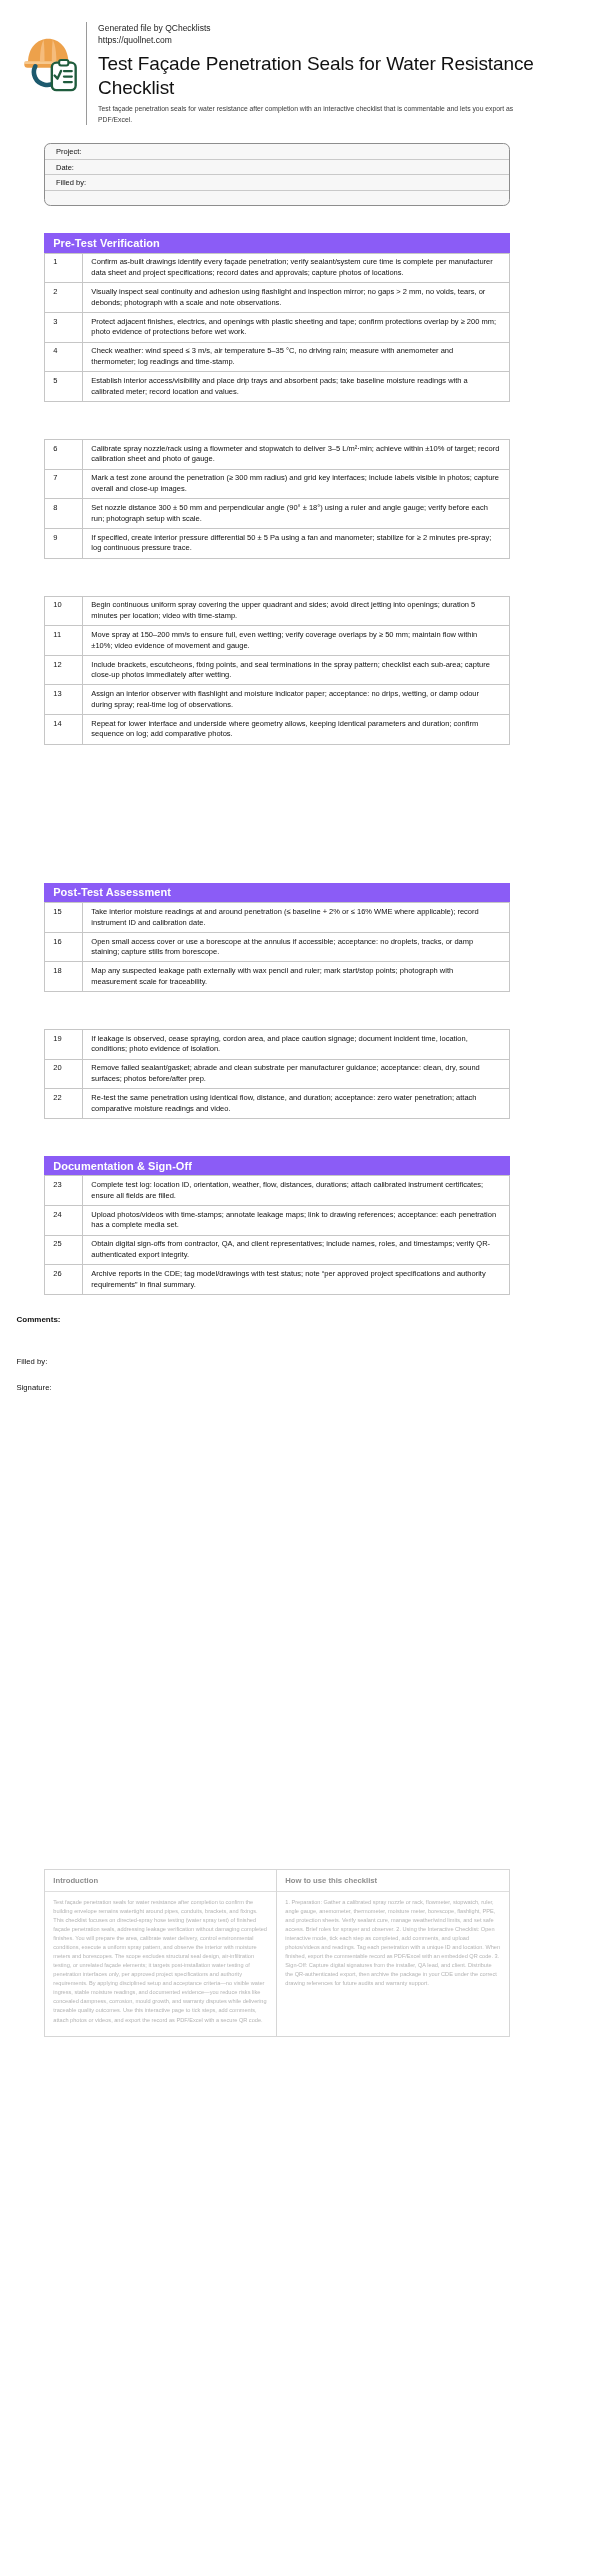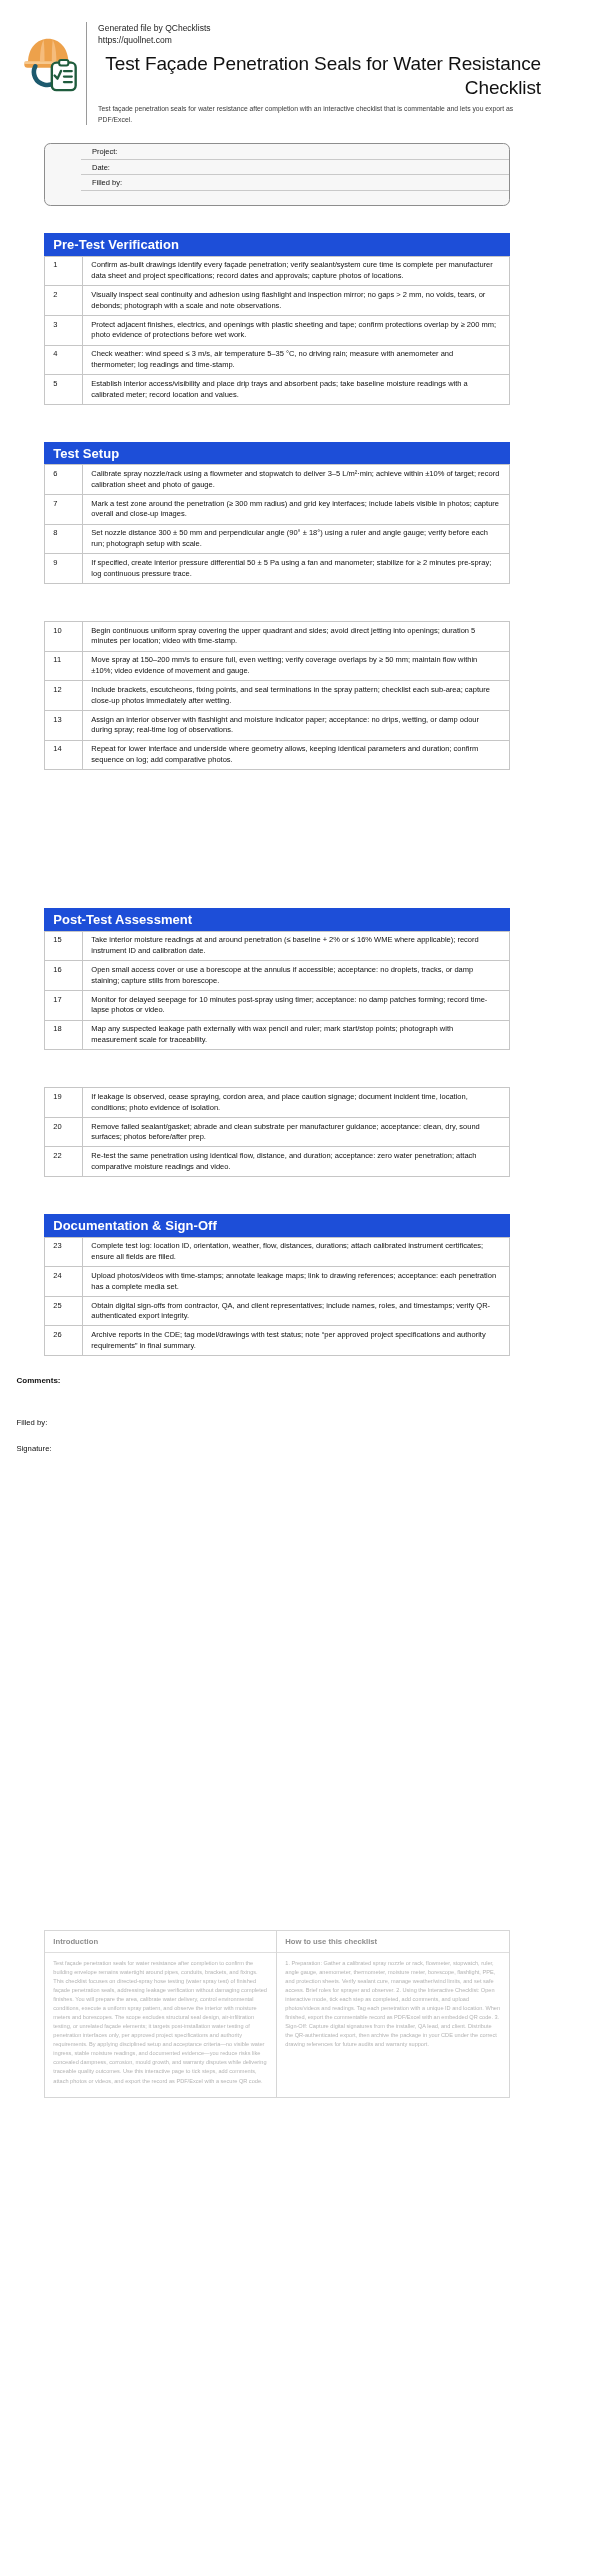--- a/index.html
+++ b/index.html
@@ -15,52 +15,51 @@
 
   
   .doc-header { display: flex; align-items: flex-start; padding: 20px 13px 3.7px 16.5px; }
   .logo-wrap { width: 68px; flex: 0 0 68px; padding-top: 5.5px; }
   .logo-svg { display:block; width: 66px; height: 66px; }
   .head-divider { width: 0.9px; background: #9a9a9a; align-self: stretch; margin: 1.8px 11px 0 1.8px; min-height: 99px; }
   .head-text { flex: 1 1 auto; padding-top: 1.8px; }
   .gen-line { font-size: 8.5px; color: #222; line-height: 1.42; }
   .doc-title {
     font-size: 19px; font-weight: 400; color: #111; line-height: 1.25;
-    margin: 6.4px 0 4.6px 0; letter-spacing: -0.1px; text-align: right;
+    margin: 6.4px 0 4.6px 0; letter-spacing: -0.1px;
   }
   .doc-sub { font-size: 6.8px; color: #3a3a3a; line-height: 1.5; max-width: 514px; }
 
   
   .meta-box {
     margin: 14.7px 44px 0 44px;
     border: 0.9px solid #8d8d8d;
     border-radius: 6.4px;
     background: #f7f7f7;
     overflow: hidden;
-    padding-left: 36px;
   }
   .meta-row {
     height: 15.6px; line-height: 15.6px;
     border-bottom: 0.9px solid #c9c9c9;
     padding-left: 11px;
     font-size: 7.5px; color: #111;
   }
   .meta-row.last { border-bottom: 0.9px solid #c9c9c9; }
   .meta-pad { height: 13.8px; }
 
   
   .section { margin: 0 44px; }
   .sec-gap-lg { height: 27.5px; }
   .sec-gap-xl { height: 37px; }
   .sec-gap-huge { height: 138px; }
 
   .sec-head {
-    background: #1d4ed8;
+    background: #8b5cf6;
     color: #ffffff;
-    font-size: 13px;
+    font-size: 11px;
     font-weight: bold;
     padding: 3.7px 0 3.7px 9.2px;
     letter-spacing: 0.05px;
   }
   table.items { width: 100%; border-collapse: collapse; table-layout: fixed; }
   table.items td { border: 0.9px solid #c6c6c6; vertical-align: top; background: #fff; }
   td.num {
     width: 38px; text-align: left; padding: 3.7px 0 3.7px 8.3px;
     font-size: 7.5px; color: #111;
   }
@@ -154,21 +153,20 @@
         <td class="num">5</td>
         <td class="txt">Establish interior access/visibility and place drip trays and absorbent pads; take baseline moisture readings with a calibrated meter; record location and values.</td>
           </tr>
     </tbody>
       </table>
   </div>
 
   <div class="sec-gap-xl"></div>
 
   <div class="section">
-    <div class="sec-head">Test Setup</div>
     <table class="items">
         <tbody>
       <tr>
         <td class="num">6</td>
         <td class="txt">Calibrate spray nozzle/rack using a flowmeter and stopwatch to deliver 3–5 L/m²·min; achieve within ±10% of target; record calibration sheet and photo of gauge.</td>
           </tr>
       <tr>
         <td class="num">7</td>
         <td class="txt">Mark a test zone around the penetration (≥ 300 mm radius) and grid key interfaces; include labels visible in photos; capture overall and close-up images.</td>
           </tr>
@@ -219,24 +217,20 @@
     <div class="sec-head">Post-Test Assessment</div>
     <table class="items">
         <tbody>
       <tr>
         <td class="num">15</td>
         <td class="txt">Take interior moisture readings at and around penetration (≤ baseline + 2% or ≤ 16% WME where applicable); record instrument ID and calibration date.</td>
           </tr>
       <tr>
         <td class="num">16</td>
         <td class="txt">Open small access cover or use a borescope at the annulus if accessible; acceptance: no droplets, tracks, or damp staining; capture stills from borescope.</td>
-          </tr>
-      <tr>
-        <td class="num">17</td>
-        <td class="txt">Monitor for delayed seepage for 10 minutes post-spray using timer; acceptance: no damp patches forming; record time-lapse photos or video.</td>
           </tr>
       <tr>
         <td class="num">18</td>
         <td class="txt">Map any suspected leakage path externally with wax pencil and ruler; mark start/stop points; photograph with measurement scale for traceability.</td>
           </tr>
     </tbody>
       </table>
   </div>
 
   <div class="sec-gap-xl"></div>

